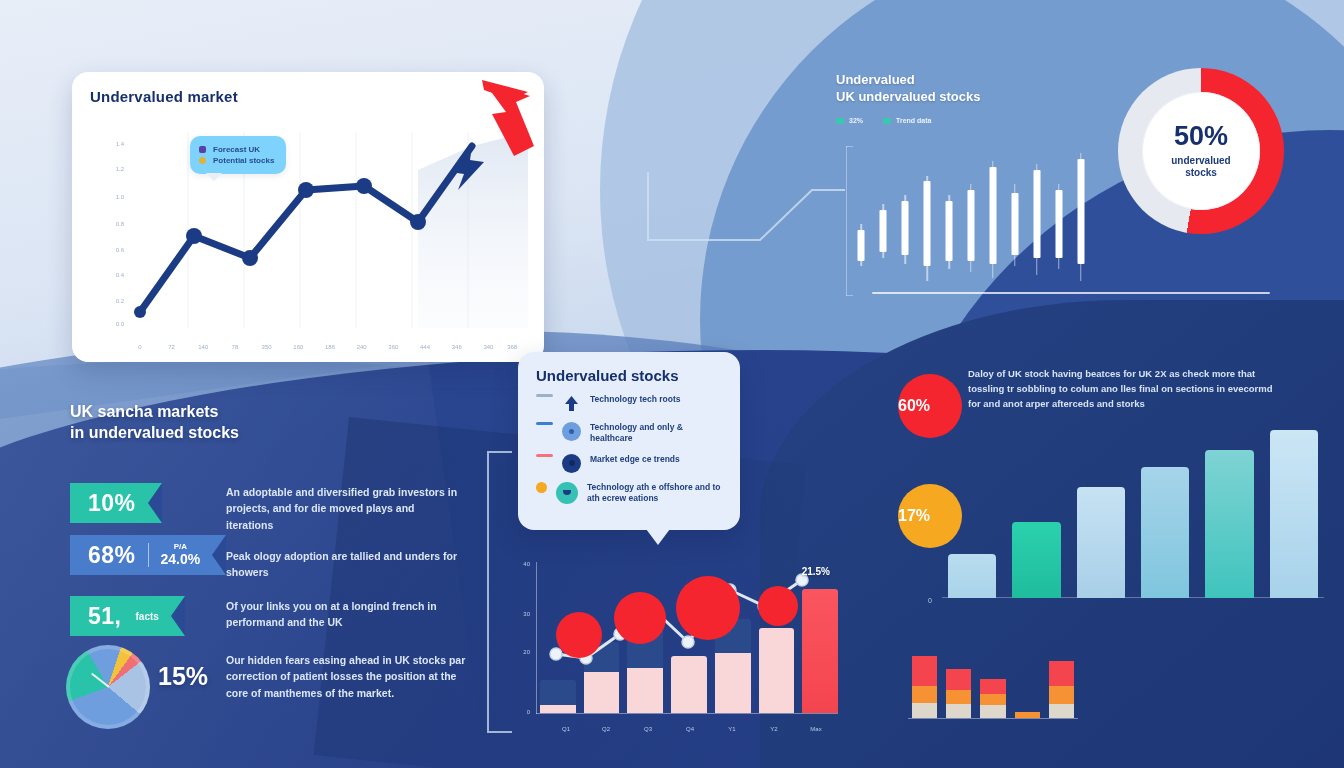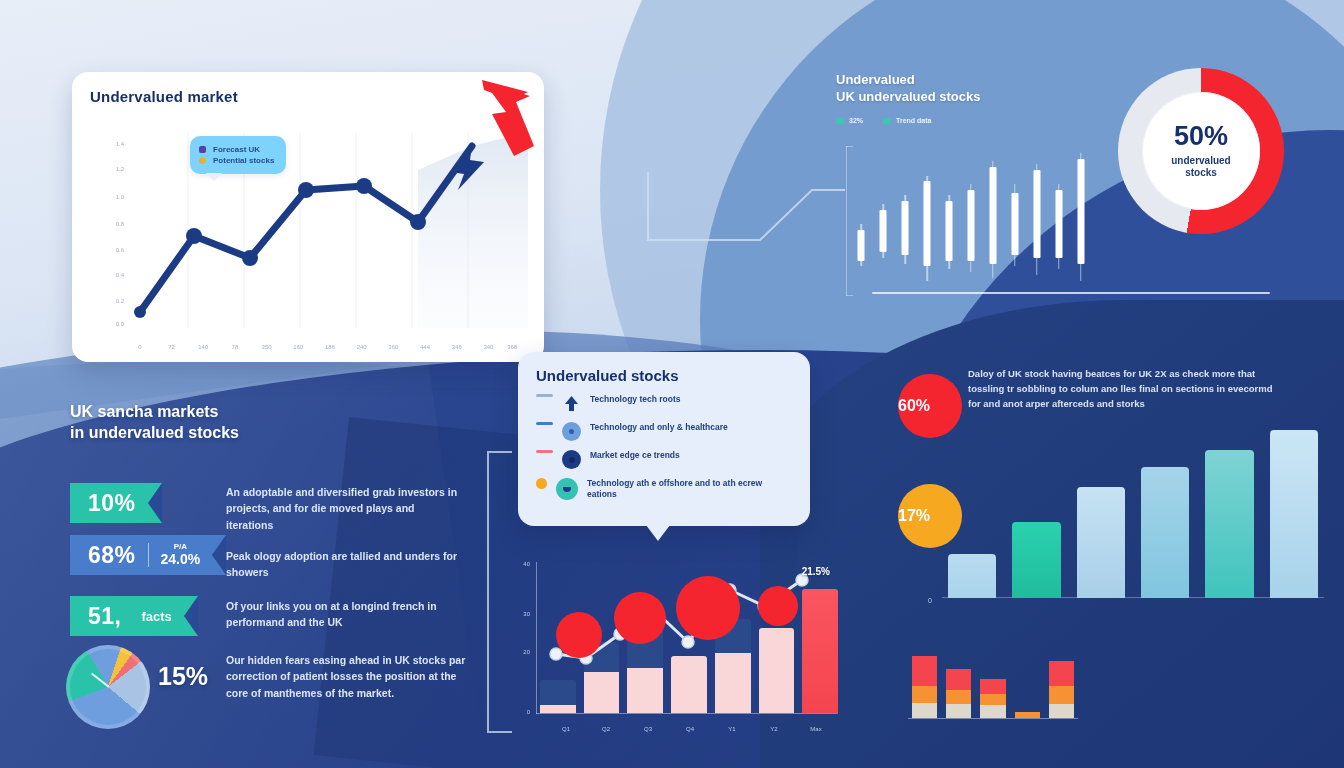--- a/index.html
+++ b/index.html
@@ -188,21 +188,21 @@
   .ribbon::after {
     content: ""; position: absolute; right: 0; top: 0;
     border-top: 20px solid transparent; border-bottom: 20px solid transparent;
     border-right: 14px solid #21418e;
   }
   .ribbon.teal { background: #28c3a8; }
   .ribbon.teal::after { border-right-color: #2b4a95; }
   .ribbon.blue { background: #4a7ccc; }
   .ribbon.blue::after { border-right-color: #2b4a95; }
   .ribbon .big { font-size: 23px; font-weight: 700; letter-spacing: .5px; }
-  .ribbon .small { font-size: 13px; font-weight: 700; margin-left: 6px; opacity: .95; padding-left: 14px; }
+  .ribbon .small { font-size: 10px; font-weight: 700; opacity: .95; padding-left: 14px; }
   .ribbon .divider { width: 1px; align-self: stretch; background: rgba(255,255,255,.55); margin: 8px 12px; }
   .ribbon .stackcol { display: flex; flex-direction: column; align-items: center; line-height: 1.05; }
   .ribbon .stackcol .t { font-size: 8px; font-weight: 700; }
   .ribbon .stackcol .b { font-size: 14px; font-weight: 700; }
   .stat-desc {
     position: absolute; font-size: 10.5px; color: #dbe6f7; line-height: 1.55;
     width: 236px; font-weight: 600;
   }
 
   
@@ -224,21 +224,21 @@
     background: #eef3fb; transform-origin: top center; transform: rotate(128deg);
   }
   #pie-pct {
     position: absolute; left: 158px; top: 662px;
     font-size: 25px; font-weight: 700; color: #ffffff;
     text-shadow: 0 2px 4px rgba(10,25,65,.35);
   }
 
   
   #callout {
-    position: absolute; left: 518px; top: 352px; width: 292px;
+    position: absolute; left: 518px; top: 352px; width: 222px;
     background: #e6eefb; border-radius: 16px; padding: 15px 18px 16px;
     box-shadow: 0 10px 24px rgba(15,35,85,.25);
   }
   #callout::after {
     content: ""; position: absolute; left: 128px; bottom: -15px;
     border-left: 12px solid transparent; border-right: 12px solid transparent;
     border-top: 16px solid #e6eefb;
   }
   #callout .title { font-size: 15px; font-weight: 700; color: #16306e; margin-bottom: 10px; }
   .co-row { display: flex; gap: 9px; margin: 9px 0; }

